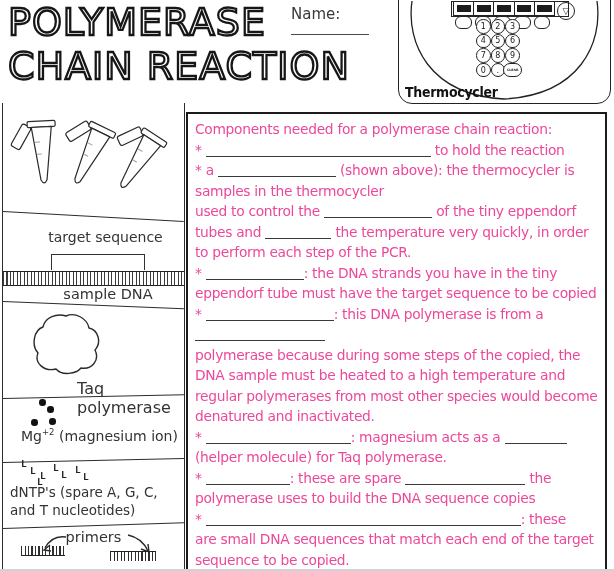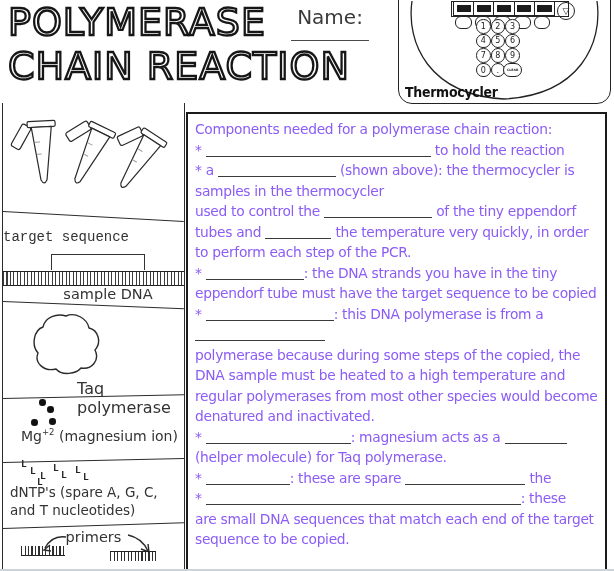--- a/index.html
+++ b/index.html
@@ -6,21 +6,21 @@
   .page{position:relative;width:614px;height:571px;background:#fff;overflow:hidden;
         font-family:"DejaVu Sans",sans-serif;color:#3d3d3d;}
 
   
   .title{position:absolute;left:8px;top:0px;line-height:45px;font-weight:400;
          font-size:38px;letter-spacing:1px;color:#fff;
          -webkit-text-stroke:2.3px #161616;white-space:nowrap;}
   .title .t2{display:block;margin-top:-1px;}
 
   
-  .name-wrap{position:absolute;left:291px;top:5px;font-size:20px;color:#3a3a3a;text-align:center;}
+  .name-wrap{position:absolute;left:291px;top:5px;font-size:15px;color:#3a3a3a;}
   .name-line{margin-top:10px;width:78px;border-bottom:1.6px solid #4a4a4a;height:1px;}
 
   
   .tc-box{position:absolute;left:398px;top:-34px;width:211px;height:136px;
           border:1.6px solid #222;border-radius:14px;background:#fff;}
   .tc-dome{position:absolute;left:0;top:34px;}
   .tc-display-outer{position:absolute;left:52px;top:33.5px;width:116px;height:14px;border:1px solid #222;}
   .tc-display{position:absolute;left:54px;top:34px;width:100px;height:13px;border:1.2px solid #222;
               display:flex;background:#fff;}
   .tc-cell{flex:1;border-right:1px solid #222;position:relative;}
@@ -45,21 +45,21 @@
   .divider{position:absolute;left:0;width:100%;border-top:1.5px solid #2c2c2c;height:0;
            transform-origin:left center;}
   .d1{top:108px;transform:rotate(3.2deg);}
   .d2{top:198px;transform:rotate(2.3deg);}
   .d3{top:295px;transform:rotate(-1.2deg);}
   .d4{top:359px;transform:rotate(-1.3deg);}
   .d5{top:425px;transform:rotate(-1.8deg);}
 
   .tubes-svg{position:absolute;left:0;top:1px;overflow:visible;}
   .lbl{position:absolute;font-size:13.5px;color:#333;}
-  .target-label{left:0;top:126px;width:100%;font-size:14px;font-family:Liberation Mono, monospace;}
+  .target-label{left:12px;top:126px;width:100%;text-align:center;font-size:14px;}
   .bracket{position:absolute;left:48px;top:151px;width:92px;height:15px;
            border-top:1.6px solid #333;border-left:1.6px solid #333;border-right:1.6px solid #333;}
   .dna-strand{position:absolute;left:0;top:168px;width:100%;height:13px;
               border-top:1.2px solid #222;border-bottom:1.2px solid #222;
               background:repeating-linear-gradient(90deg,#3c3c3c 0 1px,transparent 1px 3.5px);}
   .sampledna-label{left:30px;top:183px;width:150px;text-align:center;font-size:14.5px;}
   .taq-svg{position:absolute;left:28px;top:210px;}
   .taq-label{left:74px;top:276px;font-size:16px;}
   .mg-dot{position:absolute;width:6.5px;height:6.5px;border-radius:50%;background:#111;}
   .mgd1{left:36px;top:296px;} .mgd2{left:44px;top:303px;} .mgd3{left:28px;top:316px;} .mgd4{left:46px;top:315px;}
@@ -75,21 +75,21 @@
   .primer-strand{position:absolute;height:9px;
       background:repeating-linear-gradient(90deg,#2e2e2e 0 1px,transparent 1px 3.5px);}
   .ps-l{left:18px;top:443px;width:44px;border-bottom:1.4px solid #222;}
   .ps-r{left:107px;top:448px;width:46px;border-top:1.4px solid #222;}
 
   
   .wbox{position:absolute;left:186px;top:112px;width:421px;height:459px;
         border:2px solid #1b1b1b;border-bottom:none;box-sizing:border-box;
         padding:5px 4px 0 7px;background:#fff;}
   .wline{height:20.5px;line-height:20.5px;white-space:nowrap;font-size:13.8px;
-         letter-spacing:-0.3px;color:#8b5cf6;}
+         letter-spacing:-0.3px;color:#ec4899;}
   .blank{display:inline-block;border-bottom:1.5px solid #3a3a3a;height:12px;vertical-align:-2px;}
 
   .bottom-strip{position:absolute;left:0;bottom:0;width:100%;height:2.5px;background:#ccd4da;}
 </style>
 </head>
 <body>
 
 <div class="page">
 
   <div class="title">
@@ -230,20 +230,21 @@
         <div class="wline"><span>eppendorf tube must have the target sequence to be copied</span></div>
         <div class="wline"><span>* </span><span class="blank" style="width: 128px;"></span><span>: this DNA polymerase is from a</span></div>
         <div class="wline"><span class="blank" style="width: 130px;"></span></div>
         <div class="wline"><span>polymerase because during some steps of the copied, the</span></div>
         <div class="wline"><span>DNA sample must be heated to a high temperature and</span></div>
         <div class="wline"><span>regular polymerases from most other species would become</span></div>
         <div class="wline"><span>denatured and inactivated.</span></div>
         <div class="wline"><span>* </span><span class="blank" style="width: 145px;"></span><span>: magnesium acts as a </span><span class="blank" style="width: 62px;"></span></div>
         <div class="wline"><span>(helper molecule) for Taq polymerase.</span></div>
         <div class="wline"><span>* </span><span class="blank" style="width: 84px;"></span><span>: these are spare </span><span class="blank" style="width: 120px;"></span><span> the</span></div>
+        <div class="wline"><span>polymerase uses to build the DNA sequence copies</span></div>
         <div class="wline"><span>* </span><span class="blank" style="width: 315px;"></span><span>: these</span></div>
         <div class="wline"><span>are small DNA sequences that match  each end of the target</span></div>
         <div class="wline"><span>sequence to be copied.</span></div>
       </div>
   </div>
 
   <div class="bottom-strip"></div>
 </div>
 
 </body></html>

